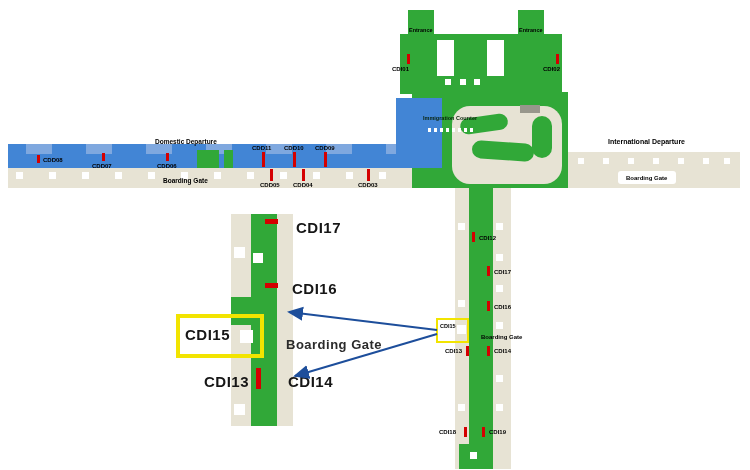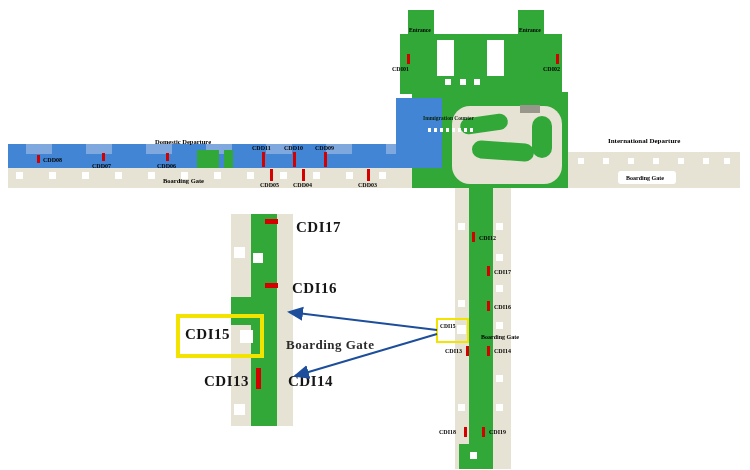--- a/index.html
+++ b/index.html
@@ -1,18 +1,18 @@
 <!DOCTYPE html>
 <html style="--green: #31a838; --beige: #e7e3d4; --blue: #4285d5; --blue-light: #7fa8df; --red: #d40000; --yellow: #f2e400; --arrow: #1d4e9b;"><head>
 <meta charset="utf-8">
 <style>
   *{margin:0;padding:0;box-sizing:border-box}
   html,body{background:#fff}
   #stage{position:relative;width:750px;height:469px;background:#fff;overflow:hidden;
-         font-family:Liberation Serif, serif}
+         font-family:Liberation Sans, sans-serif}
   .abs{position:absolute}
   .green{background:var(--green,#31a838)}
   .beige{background:var(--beige,#e7e3d4)}
   .blue{background:var(--blue,#4285d5)}
   .blue-lt{background:var(--blue-light,#7fa8df)}
   .sq{position:absolute;background:#fff}
   .tick{position:absolute;background:var(--red,#d40000)}
   .lbl{position:absolute;font-weight:bold;font-size:6px;color:#000;white-space:nowrap;line-height:1}
   .lbl-lg{position:absolute;font-weight:bold;font-size:15px;color:#161616;white-space:nowrap;line-height:1;letter-spacing:.5px}
   .ybox{position:absolute;border:3px solid var(--yellow,#f2e400)}

